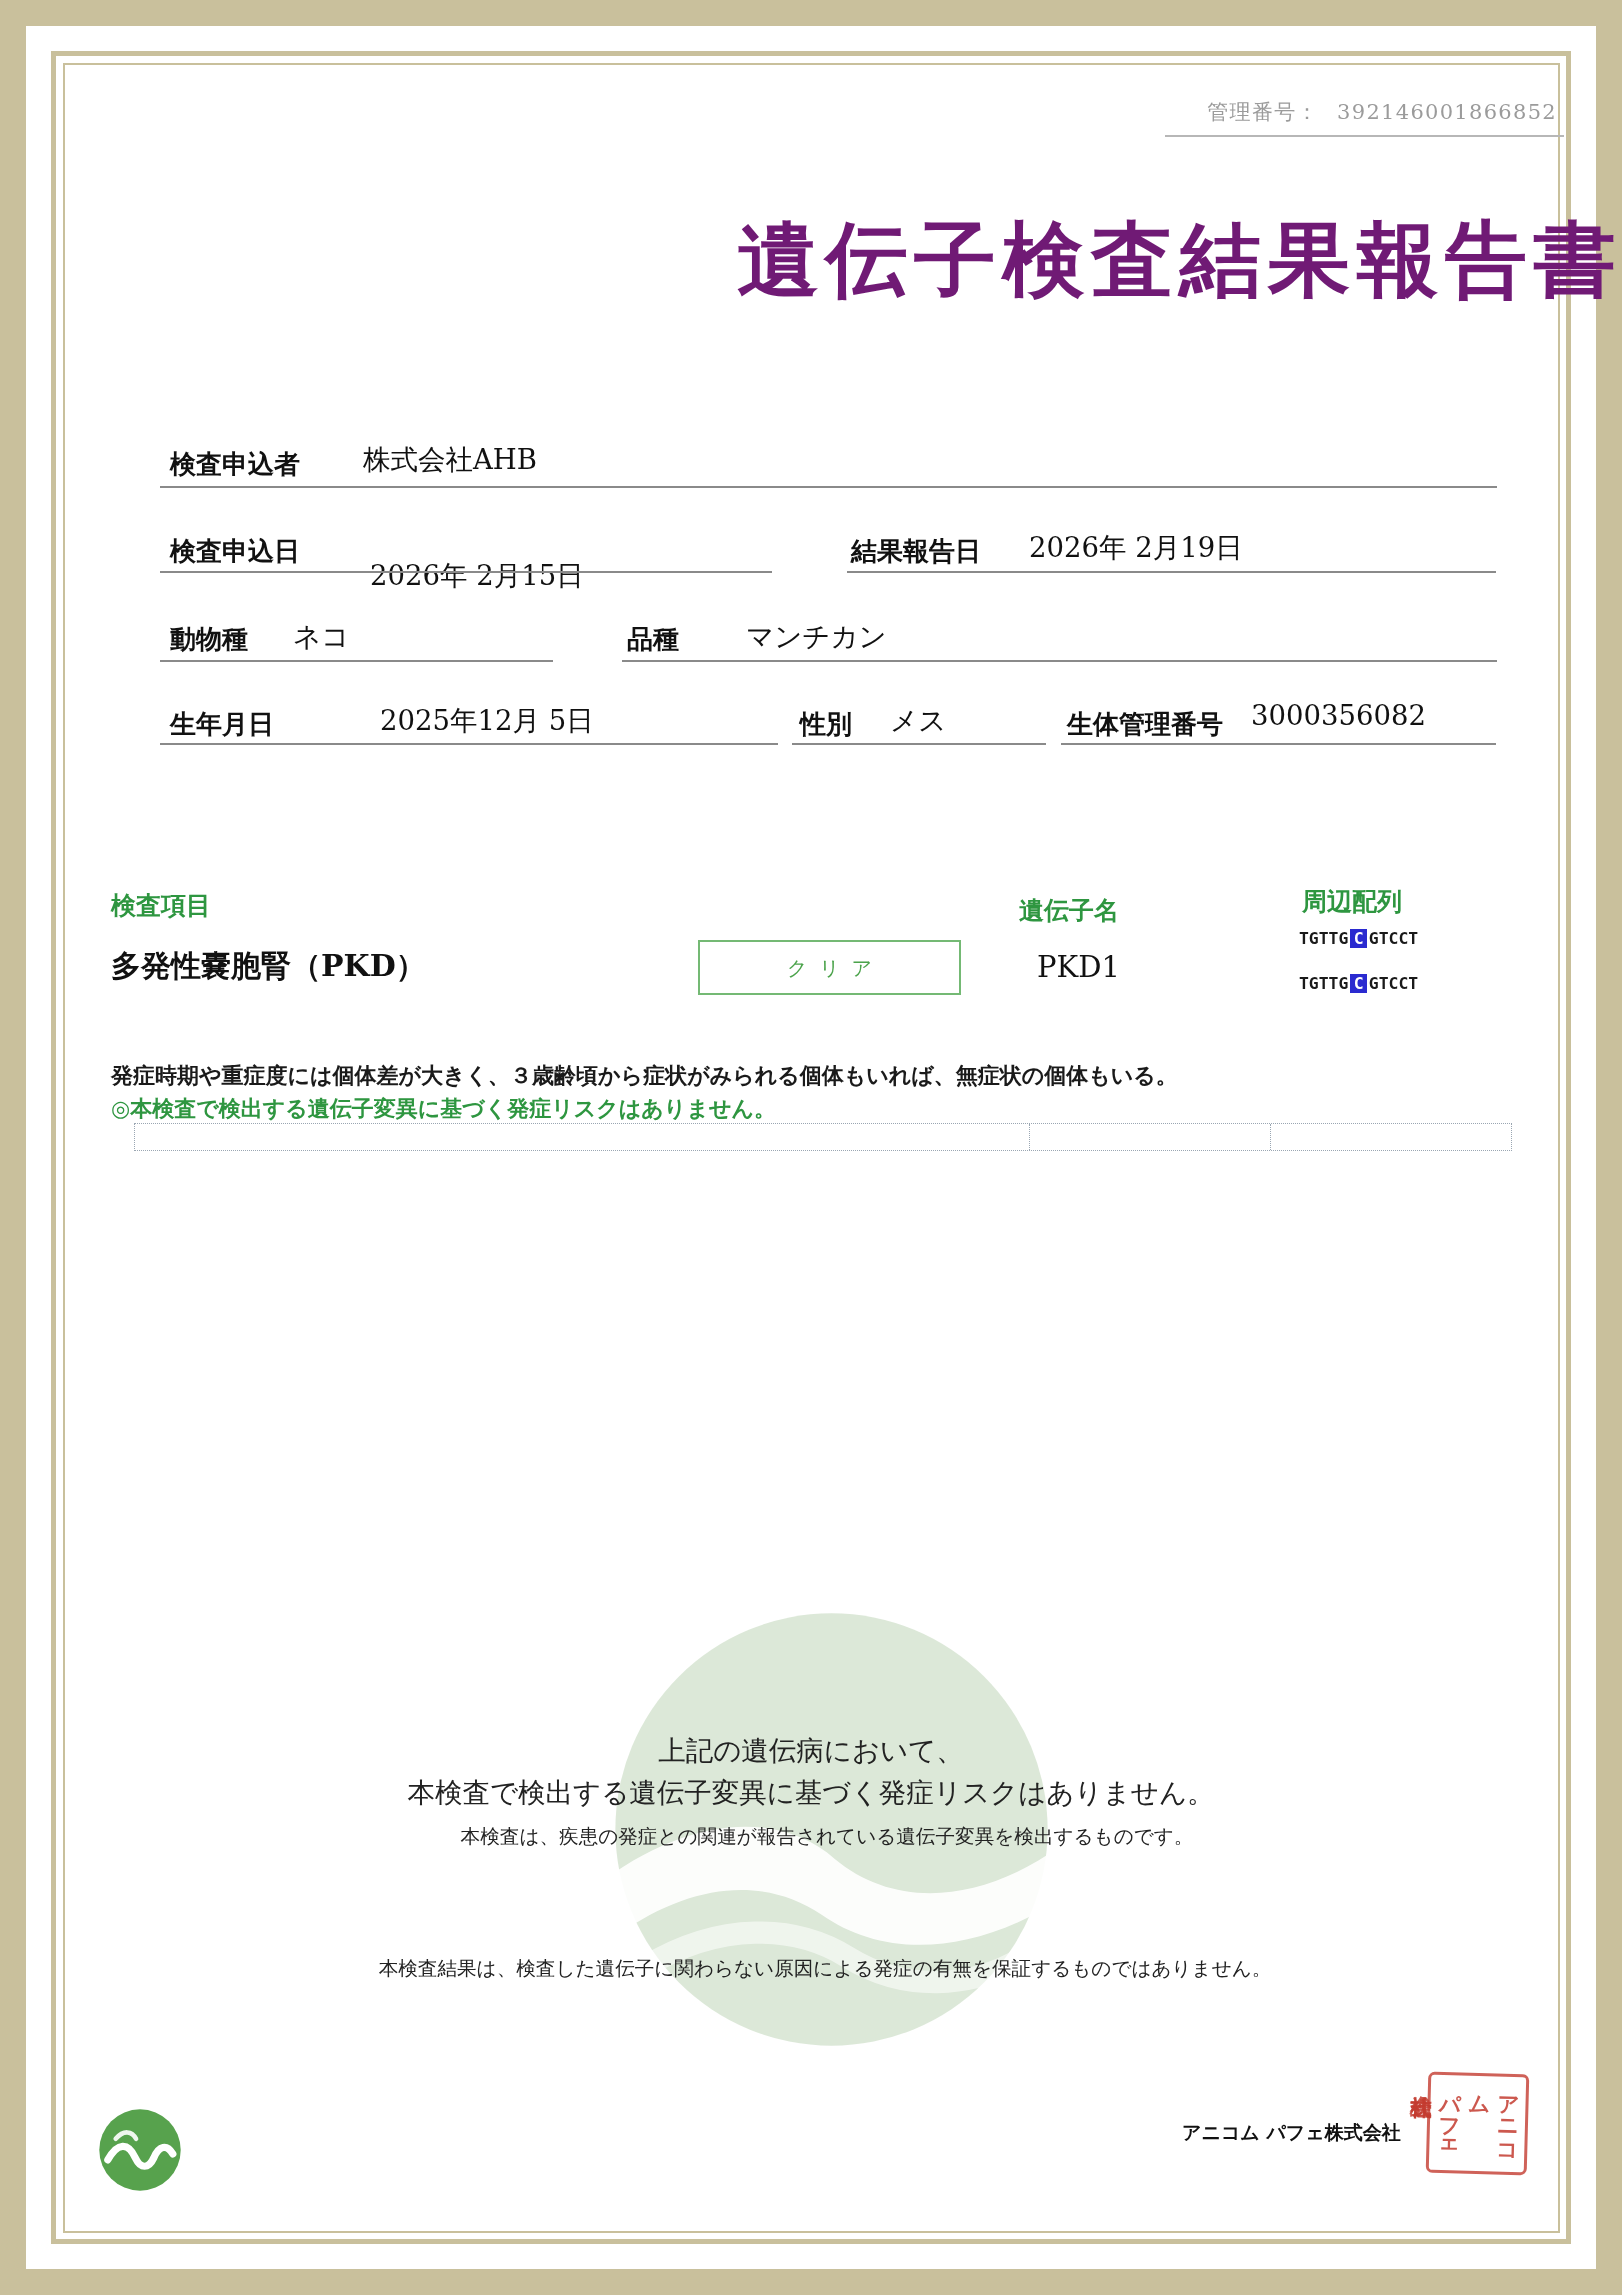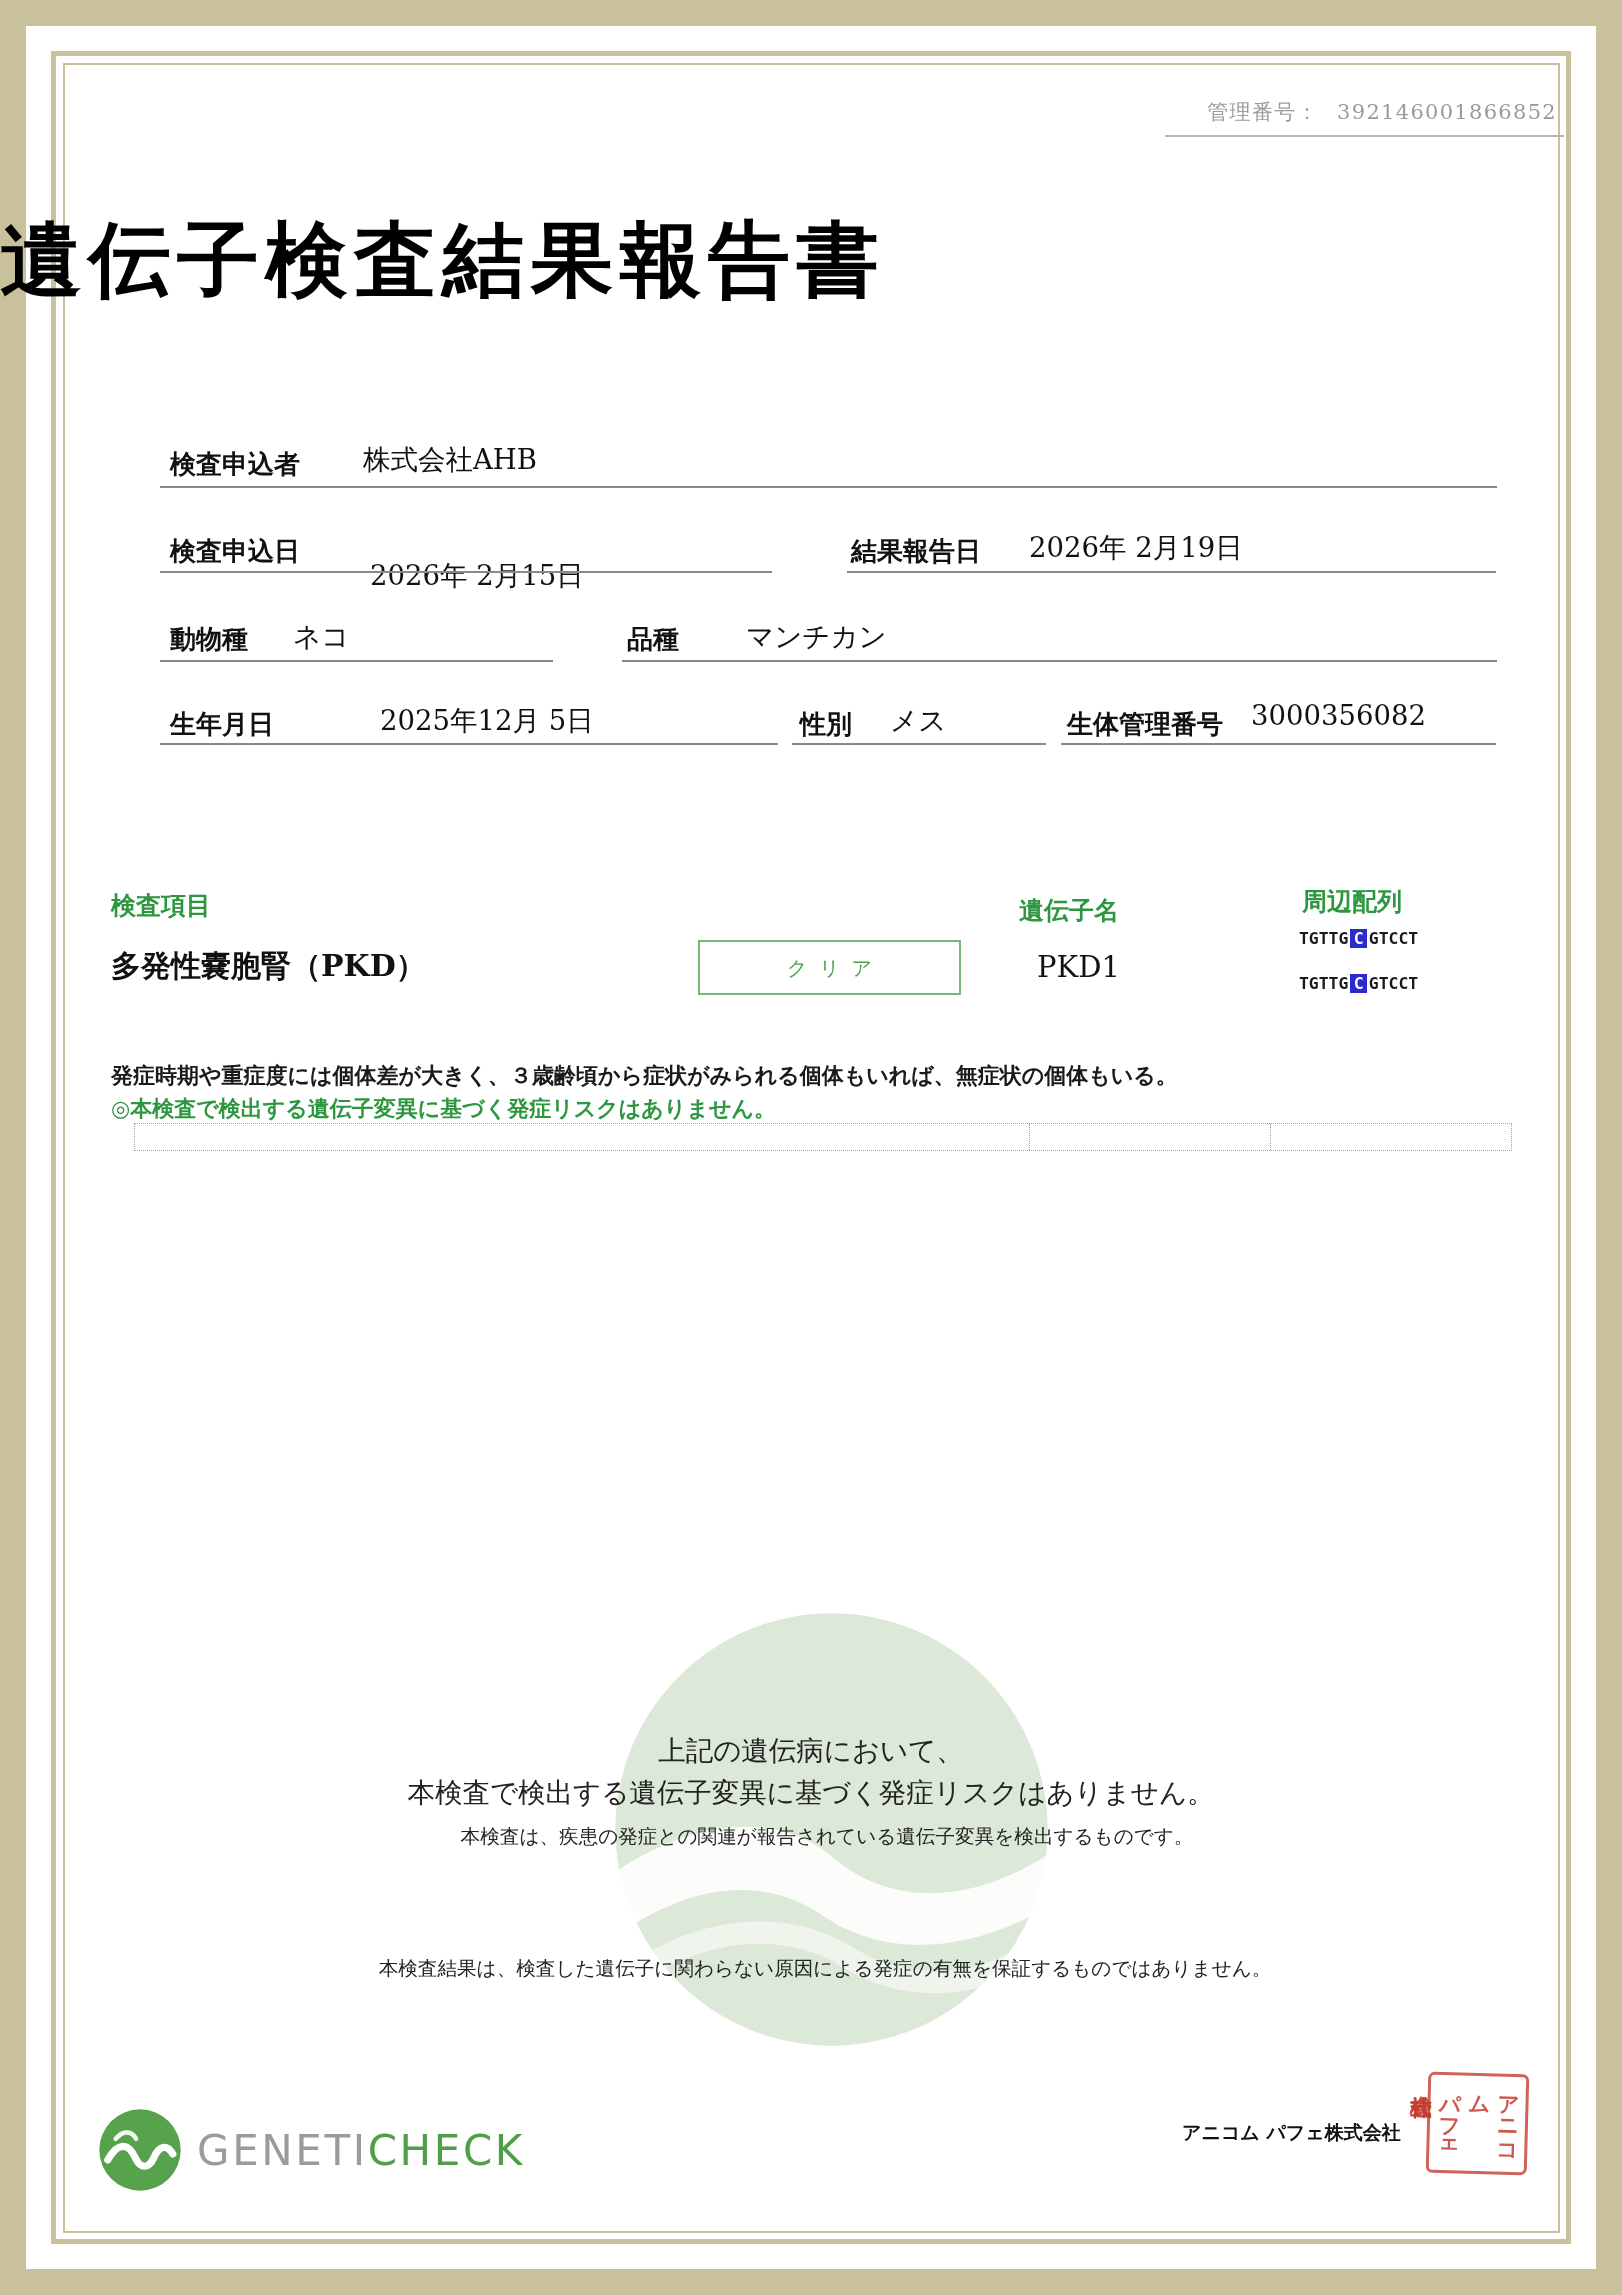--- a/index.html
+++ b/index.html
@@ -25,22 +25,22 @@
   
   .ctrl-num {
     top:98px; right:65px;
     font-size:21px; color:#9b9b9b; letter-spacing:1.3px; white-space:nowrap;
   }
   .ctrl-num .num { margin-left:18.3px; }
   .ctrl-line { top:135px; left:1165px; width:399px; border-top:2px solid #b7b7b7; }
 
   
   .title {
-    top:206px; left:0; width:1622px; text-align:left;
-    font-size:82px; font-weight:700; letter-spacing:6.5px; color:#000000;
+    top:206px; left:0; width:1622px; text-align:right;
+    font-size:82px; font-weight:700; letter-spacing:6.5px; color:#701a75;
     white-space:nowrap;
   }
 
   
   .flabel { font-size:26px; font-weight:700; color:#111; white-space:nowrap; }
   .fvalue { font-size:27.5px; color:#111; white-space:nowrap; }
   .uline  { border-top:2px solid #8a8a8a; height:0; }
 
   
   .rhead { font-size:25px; font-weight:700; color:#2e9640; white-space:nowrap; }
@@ -179,23 +179,20 @@
   <div class="abs summary s-big" style="top:1775px;">本検査で検出する遺伝子変異に基づく発症リスクはありません。</div>
   <div class="abs summary s-small" style="top:1823px;padding-left:32px;">本検査は、疾患の発症との関連が報告されている遺伝子変異を検出するものです。</div>
   <div class="abs summary s-small" style="top:1955px;padding-left:28px;">本検査結果は、検査した遺伝子に関わらない原因による発症の有無を保証するものではありません。</div>
 
   <div class="abs logo">
     <svg width="88" height="88" viewBox="0 0 134 134">
       <circle cx="67" cy="67" r="62" fill="#57a24d"></circle>
       <path d="M18 82 C 33 55, 49 55, 60 79 C 68 96, 80 96, 88 79 C 96 60, 108 58, 117 73" stroke="#ffffff" stroke-width="11" fill="none" stroke-linecap="round"></path>
       <path d="M30 50 C 42 36, 55 38, 61 50" stroke="#ffffff" stroke-width="7" fill="none" stroke-linecap="round" opacity="0.9"></path>
     </svg>
-    <div class="logo-text">
-      <span class="gray">GENETI</span><span class="green">CHECK</span>
-    </div>
   </div>
 
   <div class="abs company">アニコム パフェ株式会社</div>
   <div class="abs stamp">
     <span>アニコム</span>
     <span>パフェ</span>
     <span>株式会社</span>
   </div>
 </div>
 

